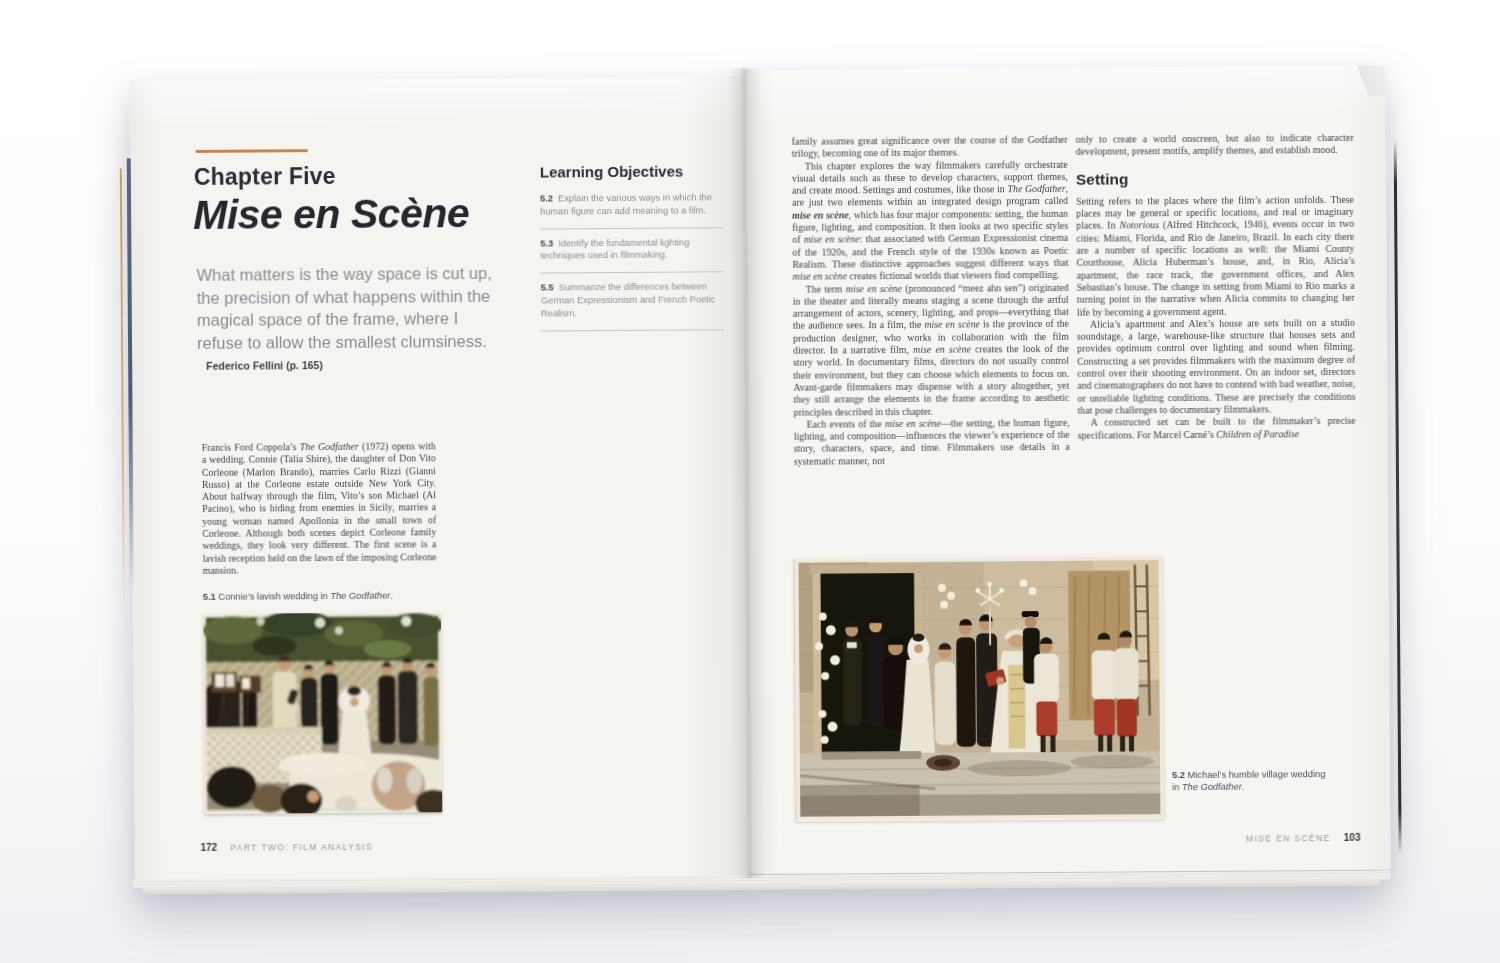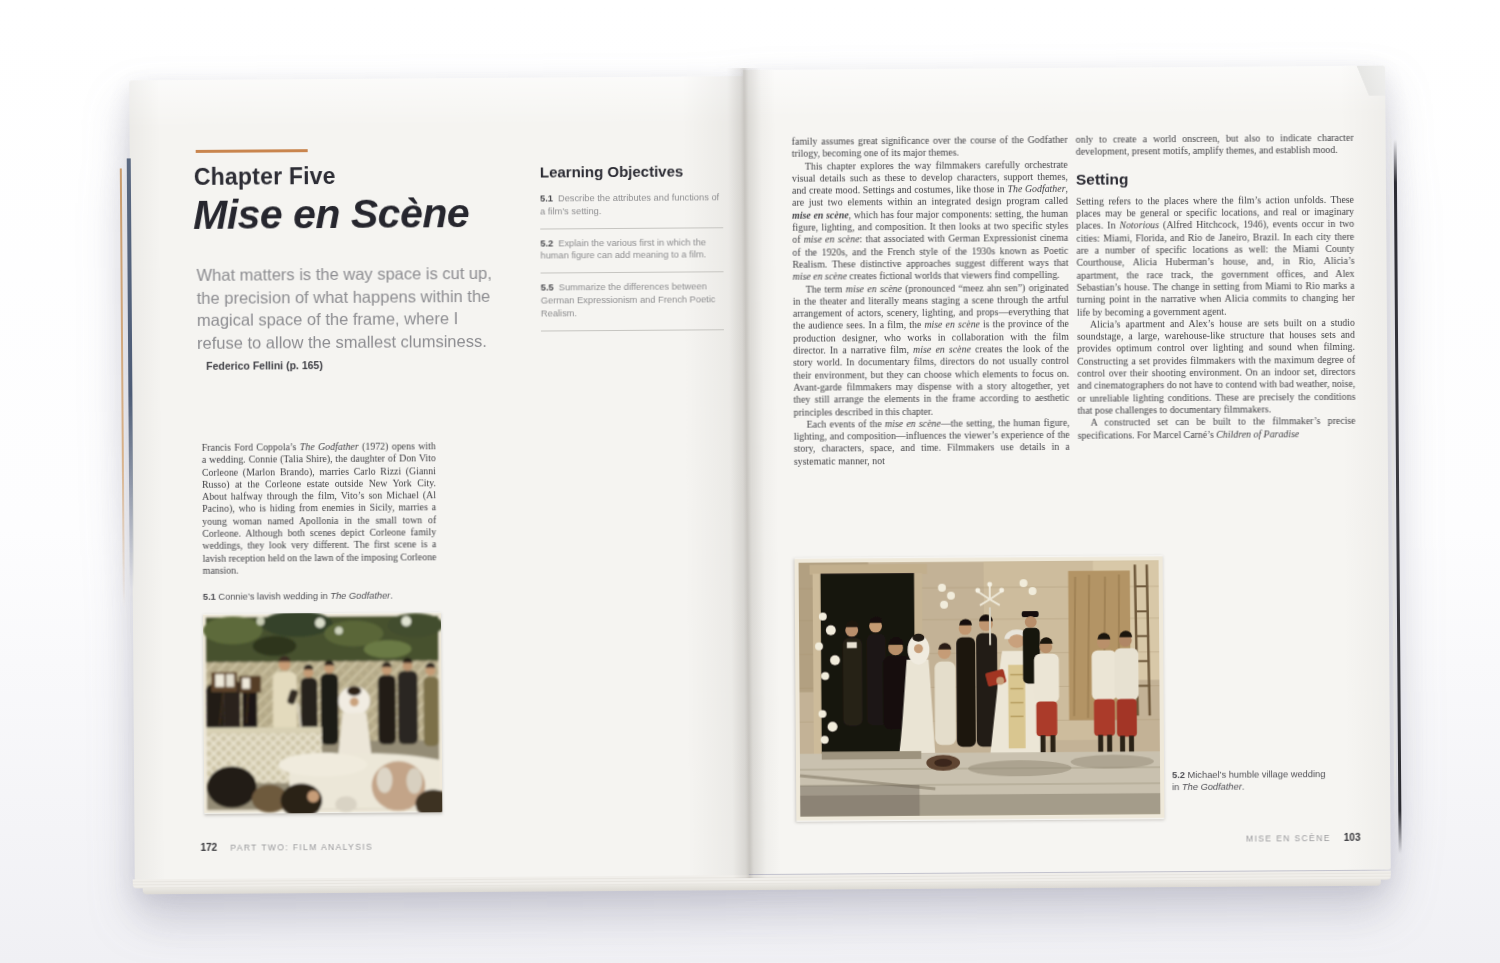--- a/index.html
+++ b/index.html
@@ -100,22 +100,22 @@
 
     <div class="page page-left">
       <div class="accent-rule"></div>
       <div class="chapter-label">Chapter Five</div>
       <div class="chapter-title">Mise en Scène</div>
       <div class="epigraph">What matters is the way space is cut up, the precision of what happens within the magical space of the frame, where I refuse to allow the smallest clumsiness.</div>
       <div class="attribution">Federico Fellini (p. 165)</div>
 
       <div class="objectives">
         <div class="lo-heading">Learning Objectives</div>
-        <div class="lo-item"><span class="lo-num">5.1</span><span>Describe the attributes and functions of a film’s setting.</span></div>
-        <div class="lo-item"><span class="lo-num">5.2</span><span>Explain the various first in which the human figure can add meaning to a film.</span></div>
+        <div class="lo-item"><span class="lo-num">5.2</span><span>Explain the various ways in which the human figure can add meaning to a film.</span></div>
+        <div class="lo-item"><span class="lo-num">5.3</span><span>Identify the fundamental lighting techniques used in filmmaking.</span></div>
         <div class="lo-item"><span class="lo-num">5.5</span><span>Summarize the differences between German Expressionism and French Poetic Realism.</span></div>
       </div>
 
       <div class="bodycol lp-col1">
         <p><span>Francis Ford Coppola’s </span><span style="font-style: italic;">The Godfather</span><span> (1972) opens with a wedding. Connie (Talia Shire), the daughter of Don Vito Corleone (Marlon Brando), marries Carlo Rizzi (Gianni Russo) at the Corleone estate outside New York City. About halfway through the film, Vito’s son Michael (Al Pacino), who is hiding from enemies in Sicily, marries a young woman named Apollonia in the small town of Corleone. Although both scenes depict Corleone family weddings, they look very different. The first scene is a lavish reception held on the lawn of the imposing Corleone mansion.</span></p>
       </div>
 
       <div class="figcap cap1"><span style="font-weight: 700;">5.1</span><span> Connie’s lavish wedding in </span><span style="font-style: italic;">The Godfather</span><span>.</span></div>
 
       <figure class="photo fig1">

